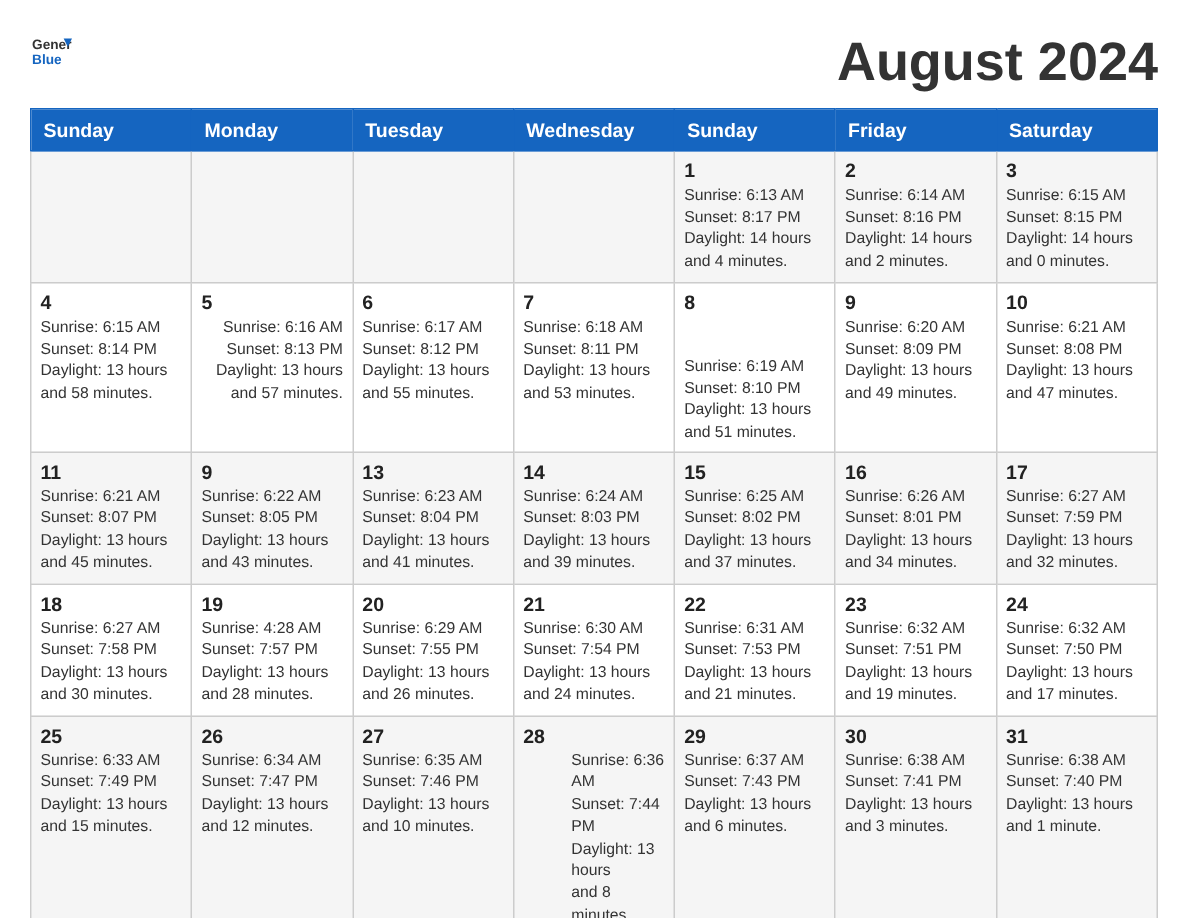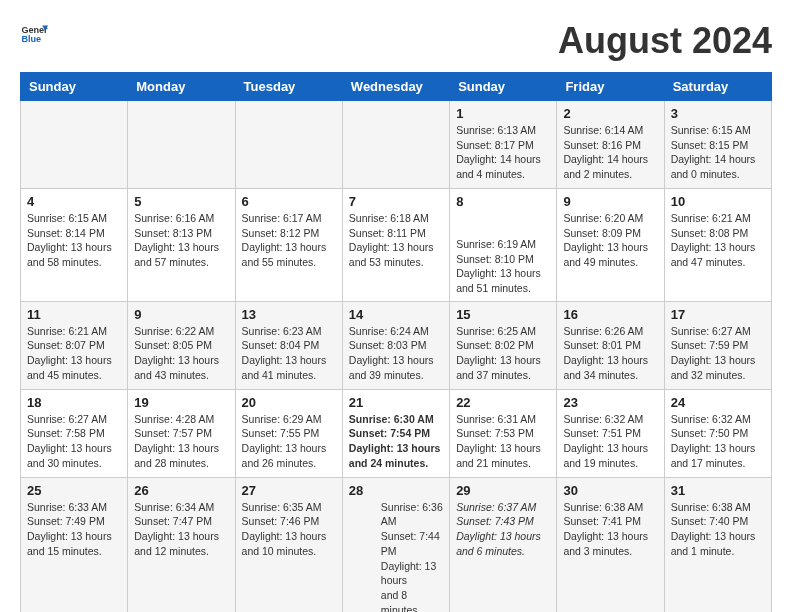--- a/index.html
+++ b/index.html
@@ -142,21 +142,21 @@
       <tr>
         <td>
           <span class="day-number">4</span>
           <div class="cell-content" style="white-space: pre-line;">Sunrise: 6:15 AM
 Sunset: 8:14 PM
 Daylight: 13 hours
 and 58 minutes.</div>
         </td>
         <td>
           <span class="day-number">5</span>
-          <div class="cell-content" style="white-space: pre-line;">Sunrise: 6:16 AM
+          <div class="cell-content" style="white-space: pre-line; text-align: right;">Sunrise: 6:16 AM
 Sunset: 8:13 PM
 Daylight: 13 hours
 and 57 minutes.</div>
         </td>
         <td>
           <span class="day-number">6</span>
           <div class="cell-content" style="white-space: pre-line;">Sunrise: 6:17 AM
 Sunset: 8:12 PM
 Daylight: 13 hours
 and 55 minutes.</div>
@@ -258,21 +258,21 @@
         </td>
         <td>
           <span class="day-number">20</span>
           <div class="cell-content" style="white-space: pre-line;">Sunrise: 6:29 AM
 Sunset: 7:55 PM
 Daylight: 13 hours
 and 26 minutes.</div>
         </td>
         <td>
           <span class="day-number">21</span>
-          <div class="cell-content" style="white-space: pre-line; font-weight: bold;">Sunrise: 6:30 AM
+          <div class="cell-content" style="white-space: pre-line;">Sunrise: 6:30 AM
 Sunset: 7:54 PM
 Daylight: 13 hours
 and 24 minutes.</div>
         </td>
         <td>
           <span class="day-number">22</span>
           <div class="cell-content" style="white-space: pre-line;">Sunrise: 6:31 AM
 Sunset: 7:53 PM
 Daylight: 13 hours
 and 21 minutes.</div>
@@ -316,21 +316,21 @@
         </td>
         <td>
           <span class="day-number">28</span>
           <div class="cell-content" style="white-space: pre-line; margin-left: 32px;">Sunrise: 6:36 AM
 Sunset: 7:44 PM
 Daylight: 13 hours
 and 8 minutes.</div>
         </td>
         <td>
           <span class="day-number">29</span>
-          <div class="cell-content" style="white-space: pre-line; font-style: italic;">Sunrise: 6:37 AM
+          <div class="cell-content" style="white-space: pre-line;">Sunrise: 6:37 AM
 Sunset: 7:43 PM
 Daylight: 13 hours
 and 6 minutes.</div>
         </td>
         <td>
           <span class="day-number">30</span>
           <div class="cell-content" style="white-space: pre-line;">Sunrise: 6:38 AM
 Sunset: 7:41 PM
 Daylight: 13 hours
 and 3 minutes.</div>

